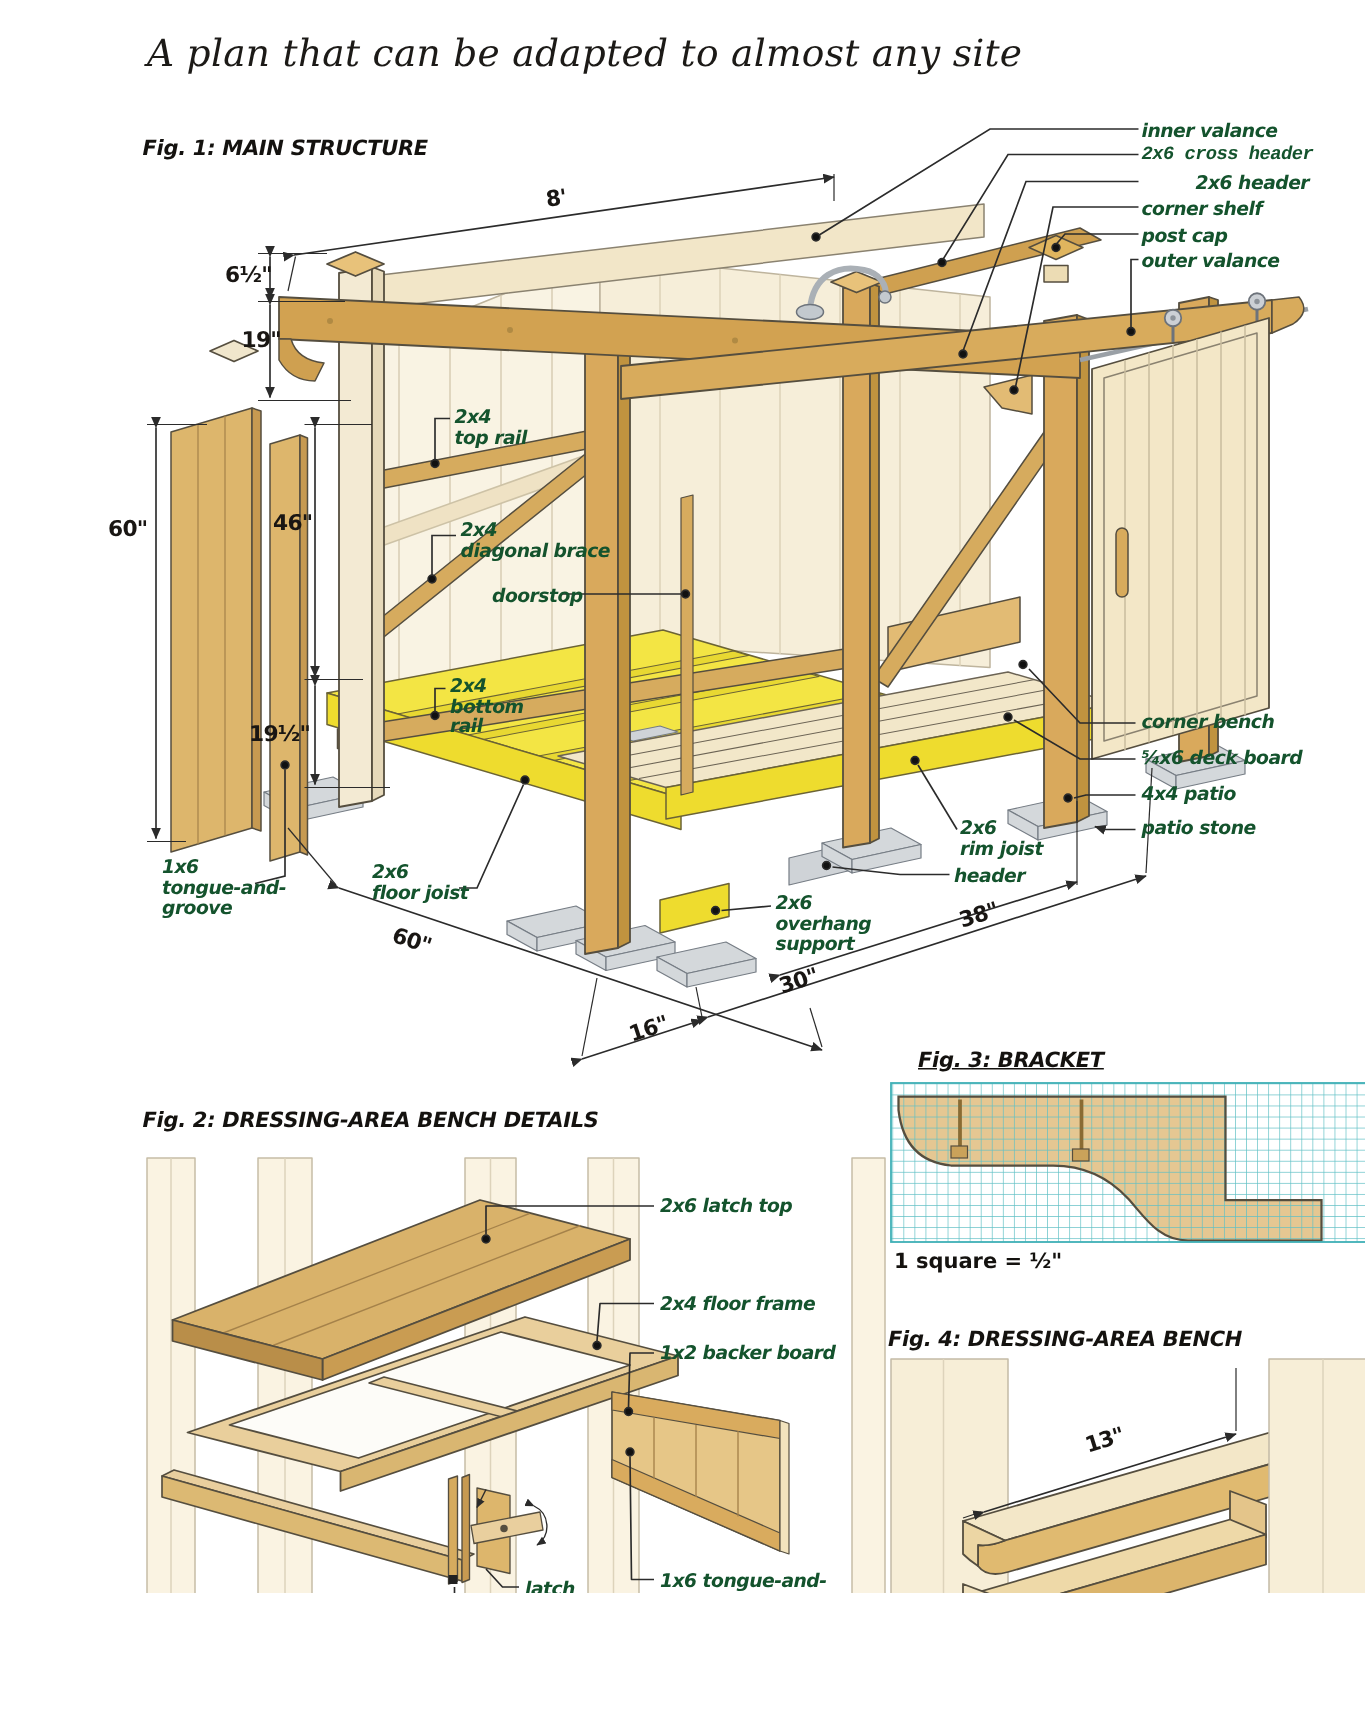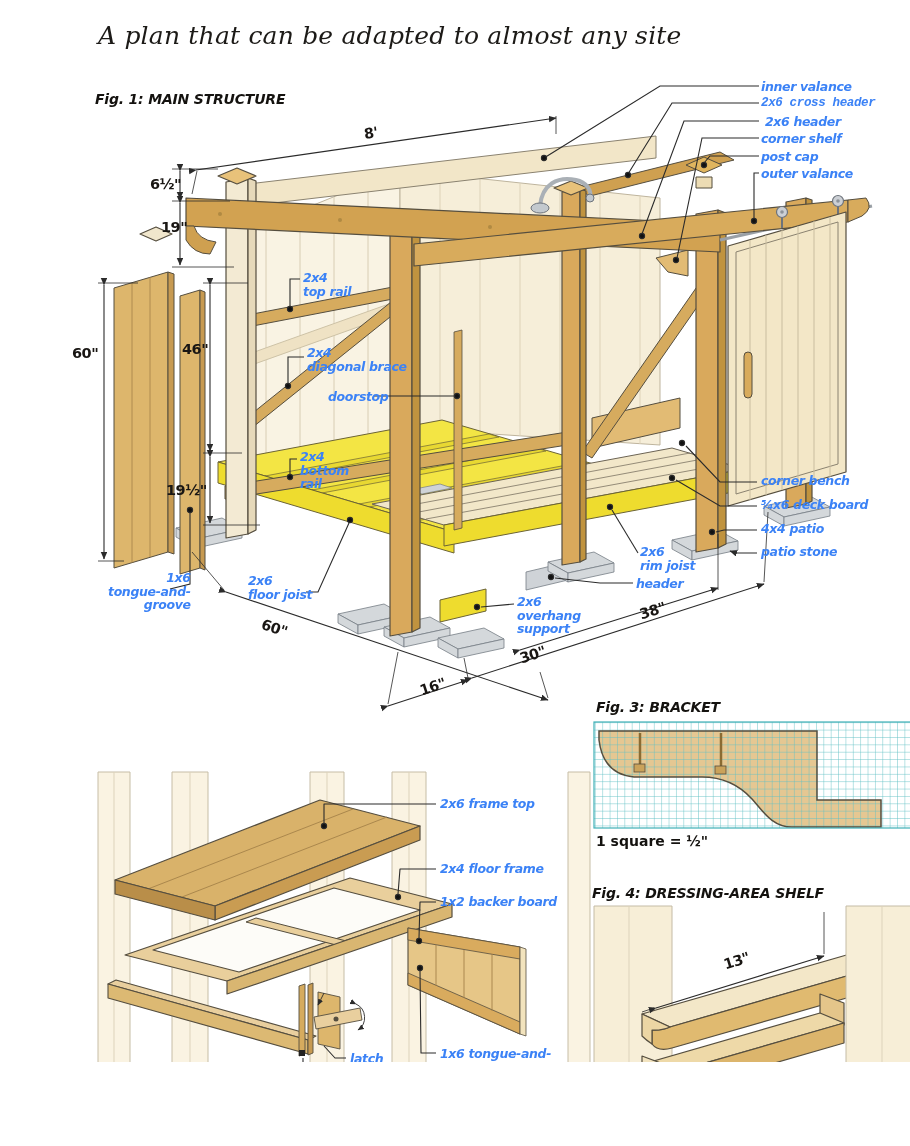--- a/index.html
+++ b/index.html
@@ -1,21 +1,21 @@
 <!DOCTYPE html>
 <html><head>
 <meta charset="utf-8">
 <style>
   html,body{margin:0;padding:0;background:#fff;}
   .page{position:relative;width:910px;height:1062px;background:#ffffff;overflow:hidden;
         font-family:"DejaVu Sans",sans-serif;margin-left:20px;}
   .art{position:absolute;left:0;top:0;z-index:1;}
   .title{position:absolute;z-index:3;font:italic 400 25px/1.15 "DejaVu Serif",serif;color:#1c1a17;letter-spacing:.2px;}
   .cap{position:absolute;z-index:3;font:italic 700 14px/1 "DejaVu Sans",sans-serif;color:#14120f;letter-spacing:-.2px;}
-  .lbl{position:absolute;z-index:3;font:italic 700 12.5px/1.08 "DejaVu Sans",sans-serif;color:#3b82f6;
+  .lbl{position:absolute;z-index:3;font:italic 700 12.5px/1.08 "DejaVu Sans",sans-serif;color:#14532d;
        letter-spacing:-.35px;white-space:pre-line;}
   .dim{position:absolute;z-index:3;font:700 14.5px/1 "DejaVu Sans",sans-serif;color:#191613;letter-spacing:-.5px;}
   .note{position:absolute;z-index:3;font:700 14px/1 "DejaVu Sans",sans-serif;color:#14120f;}
   .r{transform-origin:left top;}
 </style>
 </head>
 <body>
 
 <div class="page">
 
@@ -321,33 +321,33 @@
     </g>
   </g>
 </svg>
 
 <div class="title" style="left:78px;top:22px;">A plan that can be adapted to almost any site</div>
 
 <div class="cap" style="left:75px;top:92px;">Fig. 1: MAIN STRUCTURE</div>
 
 <div class="lbl" style="left:741px;top:80px;">inner valance</div>
 <div class="lbl" style="left:741px;top:97px;font-family:Liberation Mono, monospace;">2x6 cross header</div>
-<div class="lbl" style="left:745px;top:115px;">2x6 header</div>
+<div class="lbl" style="left:777px;top:115px;">2x6 header</div>
 <div class="lbl" style="left:741px;top:132px;">corner shelf</div>
 <div class="lbl" style="left:741px;top:150px;">post cap</div>
 <div class="lbl" style="left:741px;top:167px;">outer valance</div>
 <div class="lbl" style="left:283px;top:271px;">2x4
 top rail</div>
 <div class="lbl" style="left:287px;top:346px;">2x4
 diagonal brace</div>
 <div class="lbl" style="left:308px;top:390px;">doorstop</div>
 <div class="lbl" style="left:280px;top:450px;">2x4
 bottom
 rail</div>
-<div class="lbl" style="left:88px;top:571px;text-align:right;">1x6
+<div class="lbl" style="left:88px;top:571px;">1x6
 tongue-and-
 groove</div>
 <div class="lbl" style="left:228px;top:574px;">2x6
 floor joist</div>
 <div class="lbl" style="left:497px;top:595px;">2x6
 overhang
 support</div>
 <div class="lbl" style="left:620px;top:545px;">2x6
 rim joist</div>
 <div class="lbl" style="left:616px;top:577px;">header</div>
@@ -360,27 +360,28 @@
 <div class="dim" style="left:130px;top:177px;">6½"</div>
 <div class="dim" style="left:141px;top:220px;">19"</div>
 <div class="dim" style="left:52px;top:346px;">60"</div>
 <div class="dim" style="left:162px;top:342px;">46"</div>
 <div class="dim" style="left:146px;top:483px;">19½"</div>
 <div class="dim r" style="left:244px;top:617px;transform:rotate(18.5deg);">60"</div>
 <div class="dim r" style="left:398px;top:684px;transform:rotate(-18deg);">16"</div>
 <div class="dim r" style="left:498px;top:652px;transform:rotate(-17.8deg);">30"</div>
 <div class="dim r" style="left:618px;top:608px;transform:rotate(-17.4deg);">38"</div>
 
-<div class="lbl" style="left:420px;top:797px;">2x6 frame top</div>
+<div class="cap" style="left:75px;top:740px;">Fig. 2: DRESSING-AREA BENCH DETAILS</div>
+<div class="lbl" style="left:420px;top:797px;">2x6 latch top</div>
 <div class="lbl" style="left:420px;top:862px;">2x4 floor frame</div>
 <div class="lbl" style="left:420px;top:895px;">1x2 backer board</div>
 <div class="lbl" style="left:420px;top:1047px;">1x6 tongue-and-
 groove</div>
 <div class="lbl" style="left:330px;top:1052px;">latch</div>
 <div class="lbl" style="left:331px;top:1081px;">doorstop</div>
 
-<div class="cap" style="left:576px;top:700px;">Fig. 3: BRACKET</div>
+<div class="cap" style="left:592px;top:700px;text-decoration:underline;">Fig. 3: BRACKET</div>
 <div class="note" style="left:576px;top:834px;">1 square = ½"</div>
 
-<div class="cap" style="left:572px;top:886px;">Fig. 4: DRESSING-AREA SHELF</div>
+<div class="cap" style="left:572px;top:886px;">Fig. 4: DRESSING-AREA BENCH</div>
 <div class="dim r" style="left:702px;top:958px;transform:rotate(-17.2deg);">13"</div>
 
 </div>
 
 </body></html>

